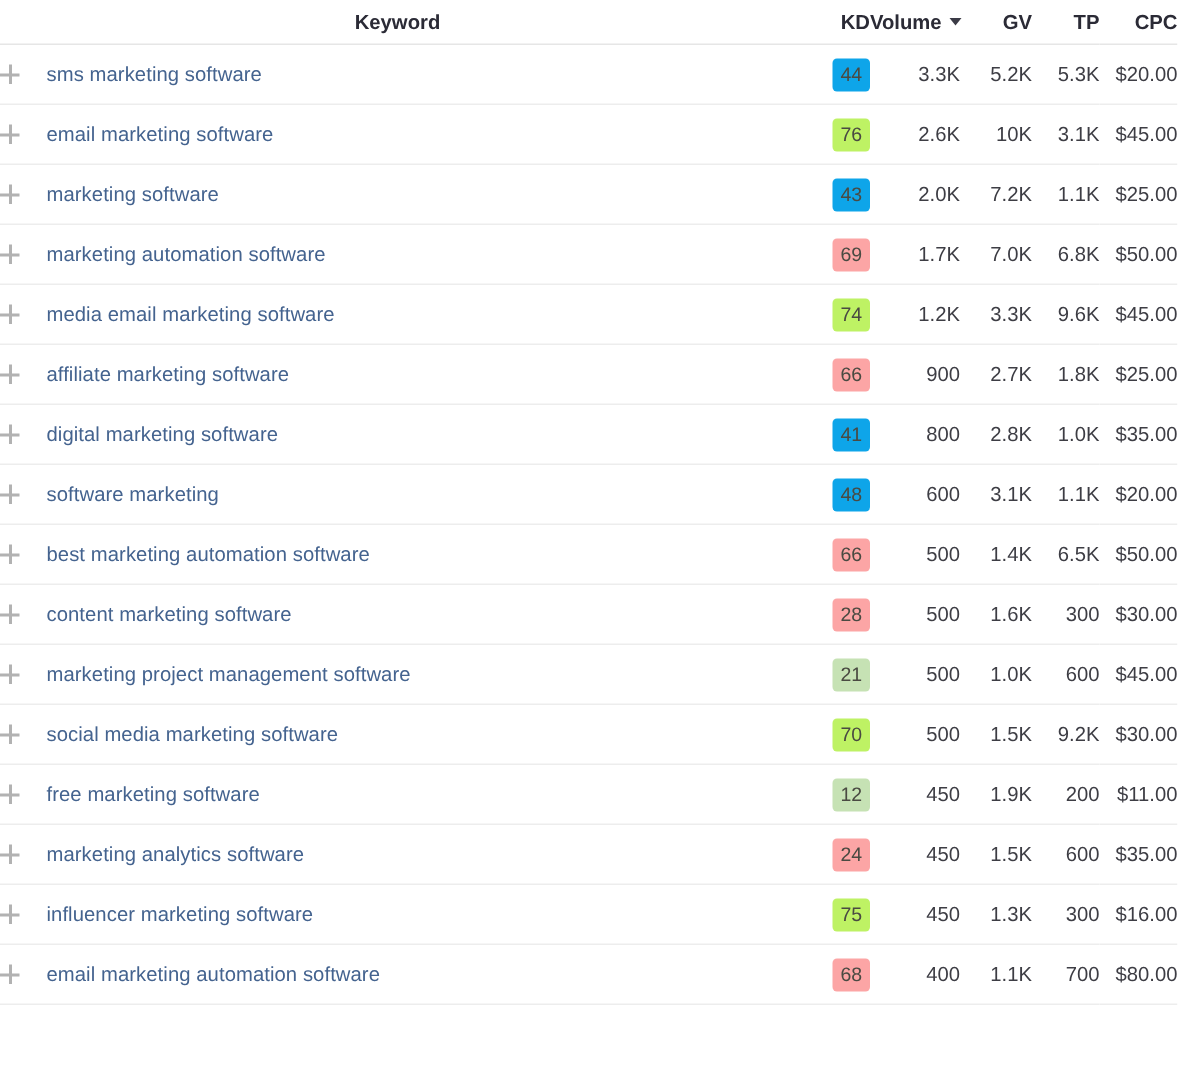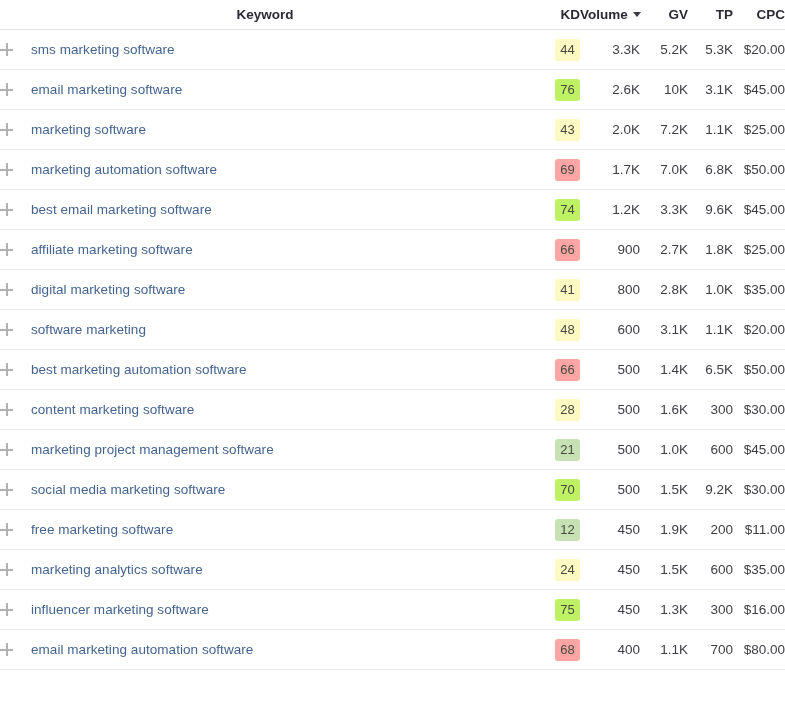--- a/index.html
+++ b/index.html
@@ -120,22 +120,22 @@
     display: inline-block;
     min-width: 15px;
     padding: 3px 5px 4px 5px;
     border-radius: 3px;
     font-size: 13px;
     line-height: 15px;
     color: #4a4a42;
     text-align: center;
   }
   .kd-green  { background: #c6e2b4; }
-  .kd-lgreen { background: #fef9c3; }
-  .kd-yellow { background: #fef9c3; }
+  .kd-lgreen { background: #fca5a5; }
+  .kd-yellow { background: #0ea5e9; }
   .kd-orange { background: #fca5a5; }
   .kd-salmon { background: #bef264; }
 
   
   td.cell-num {
     text-align: right;
     white-space: nowrap;
     font-size: 13.5px;
     color: #3d3d44;
   }
@@ -226,21 +226,21 @@
         <td class="cell-kd"><span class="kd-badge kd-orange">69</span></td>
         <td class="cell-num cell-volume"><span>1.7K</span></td>
         <td class="cell-num cell-gv"><span>7.0K</span></td>
         <td class="cell-num cell-tp"><span>6.8K</span></td>
         <td class="cell-num cell-cpc"><span>$50.00</span></td>
       </tr>
       <tr>
         <td class="cell-keyword">
           <div class="kw-inner">
             <span class="plus-icon"></span>
-            <a class="kw-link">best email marketing software</a>
+            <a class="kw-link">media email marketing software</a>
           </div>
         </td>
         <td class="cell-kd"><span class="kd-badge kd-salmon">74</span></td>
         <td class="cell-num cell-volume"><span>1.2K</span></td>
         <td class="cell-num cell-gv"><span>3.3K</span></td>
         <td class="cell-num cell-tp"><span>9.6K</span></td>
         <td class="cell-num cell-cpc"><span>$45.00</span></td>
       </tr>
       <tr>
         <td class="cell-keyword">

